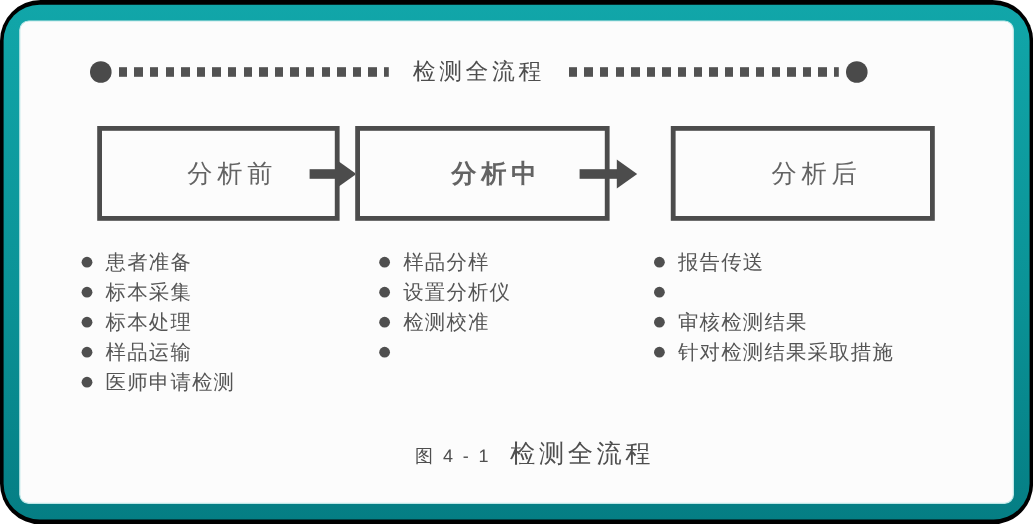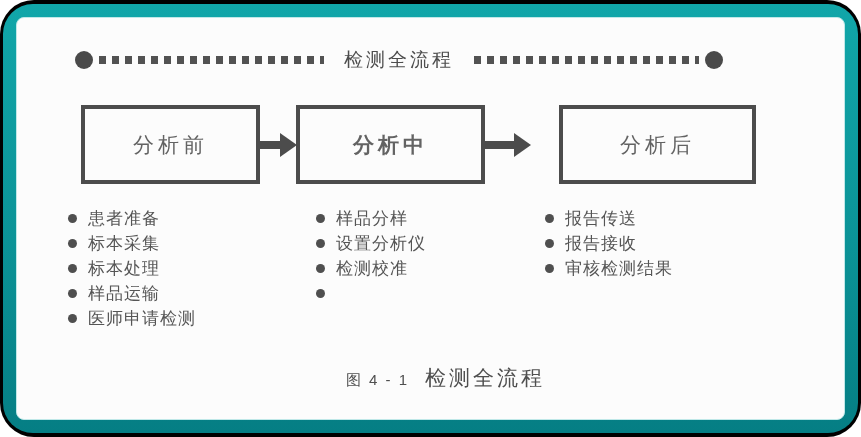--- a/index.html
+++ b/index.html
@@ -12,21 +12,21 @@
         border:1px solid #bfe8e8;}
   
   .hline{position:absolute;left:58px;top:31px;width:648px;height:22px;
          display:flex;align-items:center;}
   .enddot{width:18px;height:18px;border-radius:50%;background:#4a4a4a;flex:0 0 auto;}
   .dashes{flex:1 1 auto;height:8px;margin:0 6px;
           background:repeating-linear-gradient(90deg,#525252 0 7px,transparent 7px 13px);}
   .htitle{flex:0 0 auto;padding:0 14px;font-size:19px;letter-spacing:3px;color:#4d4d4d;}
   
   .stagebox{position:absolute;top:87px;height:71px;border:4px solid #4c4c4c;background:#fcfcfc;
-            display:flex;align-items:center;justify-content:center;}
+            display:flex;align-items:center;justify-content:center;padding-left:23px;}
   .stagebox .lbl{font-size:21px;letter-spacing:4px;color:#636363;}
   #box1{left:64px;width:171px;}
   #box2{left:279px;width:181px;font-weight:bold;}
   #box3{left:514px;width:189px;margin-left:28px;}
   
   .ashaft{position:absolute;top:123px;height:8px;background:#4c4c4c;}
   .ahead{position:absolute;top:115px;width:0;height:0;
          border-top:12px solid transparent;border-bottom:12px solid transparent;
          border-left:17px solid #4c4c4c;}
   #shaft1{left:241px;width:24px;} #head1{left:263px;}
@@ -115,25 +115,28 @@
         </div>
     </div>
 
     <div class="col" id="col3">
       <div class="item">
           <span class="dot"></span>
           <span class="itext">报告传送</span>
         </div>
       <div class="item">
           <span class="dot"></span>
-          <span class="itext">报告接收</span>
         </div>
       <div class="item">
           <span class="dot"></span>
           <span class="itext">审核检测结果</span>
+        </div>
+      <div class="item">
+          <span class="dot"></span>
+          <span class="itext">针对检测结果采取措施</span>
         </div>
     </div>
 
     <div class="caption">
       <span class="cap-num">图 4 - 1</span><span class="cap-txt">检测全流程</span>
     </div>
 
   </div>
 </div>
 

